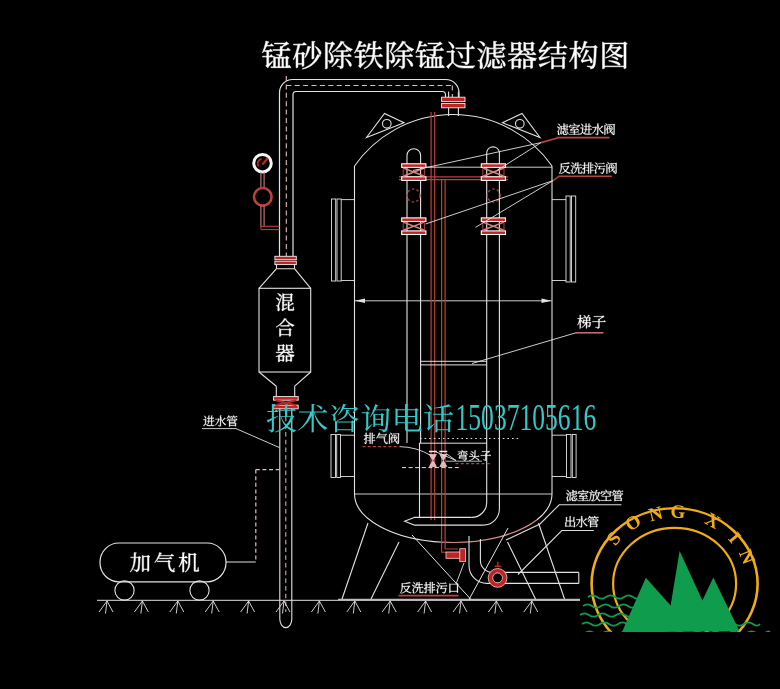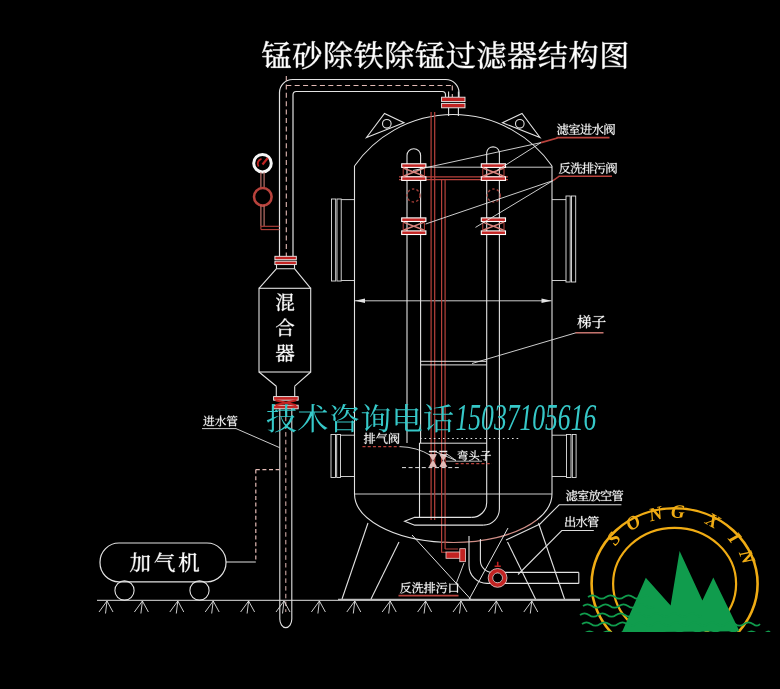--- a/index.html
+++ b/index.html
@@ -1,13 +1,13 @@
 <!DOCTYPE html>
 <html><head><meta charset="utf-8"><title>diagram</title>
-<style>html,body{margin:0;padding:0;background:#000;}#c{position:relative;width:780px;height:632px;background:#000;overflow:hidden;font-family:"Liberation Sans",sans-serif;font-style:italic;}</style>
+<style>html,body{margin:0;padding:0;background:#000;}#c{position:relative;width:780px;height:632px;background:#000;overflow:hidden;font-family:"Liberation Sans",sans-serif;}</style>
 </head><body>
 <div id="c">
 <svg width="780" height="689" viewBox="0 0 780 689" xmlns="http://www.w3.org/2000/svg">
 <defs>
         <path id="g0" d="M783 776 828 820 908 749Q903 743 893 742Q883 740 867 739Q827 715 772 687Q717 659 664 640H646Q673 658 702 683Q731 708 755 733Q780 758 794 776ZM826 776V746H432L423 776ZM718 653Q716 642 708 636Q700 630 684 628V410Q684 384 677 365Q671 345 650 334Q629 322 584 318Q583 333 579 344Q575 355 565 363Q555 370 538 375Q521 381 491 385V401Q491 401 505 400Q519 399 538 397Q557 396 574 395Q590 394 597 394Q609 394 613 398Q617 403 617 412V663ZM728 305V-32H676V305ZM602 305V-32H550V305ZM398 338 472 305H798L832 350L918 287Q913 279 903 275Q892 270 873 268V-32H809V276H461V-32H398V305ZM871 621Q871 621 886 610Q900 598 921 582Q942 565 958 549Q955 533 932 533H384L376 563H824ZM910 50Q910 50 922 38Q934 27 950 10Q966 -7 978 -22Q974 -38 952 -38H315L307 -9H874ZM326 756Q326 756 339 746Q352 736 370 721Q389 706 404 691Q401 675 379 675H126L141 704H283ZM164 33Q183 45 215 68Q247 91 286 120Q326 150 367 181L377 169Q362 150 336 118Q310 86 277 47Q244 8 207 -32ZM225 523 240 514V33L188 12L210 42Q223 24 224 6Q225 -12 220 -25Q215 -39 208 -45L138 21Q161 39 168 48Q174 57 174 69V523ZM316 396Q316 396 329 385Q342 374 360 358Q378 342 393 328Q389 312 367 312H37L29 341H275ZM293 580Q293 580 306 570Q319 559 336 544Q353 529 367 515Q363 499 341 499H96L88 529H253ZM213 793Q196 740 170 678Q144 615 110 556Q76 496 39 450L25 459Q44 495 62 545Q81 594 96 648Q112 702 124 753Q136 804 142 844L248 814Q247 806 239 800Q232 794 213 793Z"></path>
 <path id="g1" d="M757 826Q755 816 747 809Q739 802 720 800V281Q720 275 711 267Q702 260 690 254Q677 249 663 249H653V837ZM764 669Q831 632 872 595Q912 557 933 522Q953 488 957 460Q961 431 953 414Q945 397 928 394Q912 391 893 406Q886 448 863 494Q841 540 811 584Q781 628 752 661ZM941 354Q937 345 928 342Q919 339 899 341Q835 212 755 129Q674 46 573 -5Q472 -56 343 -89L337 -70Q423 -39 497 1Q570 40 632 94Q694 148 745 223Q797 297 838 398ZM623 647Q620 637 612 631Q603 625 587 625Q561 527 520 440Q479 353 427 293L411 301Q435 348 455 408Q475 468 491 536Q507 603 516 671ZM190 -19Q190 -23 176 -32Q161 -41 138 -41H127V410L158 460L202 441H190ZM315 441 350 481 431 419Q420 407 389 400V23Q389 20 380 15Q370 10 358 7Q346 3 334 3H325V441ZM355 100V71H162V100ZM358 441V412H165V441ZM256 724Q232 580 180 452Q127 324 43 220L28 231Q69 302 100 386Q131 471 152 561Q174 651 186 740H256ZM387 798Q387 798 402 787Q417 775 437 759Q458 742 474 726Q470 710 447 710H45L37 740H340Z"></path>
 <path id="g2" d="M440 524H739L779 574Q779 574 792 564Q805 554 823 539Q841 525 855 510Q851 495 830 495H447ZM363 361H815L861 421Q861 421 869 413Q878 406 892 395Q905 384 920 371Q934 359 947 347Q943 331 920 331H371ZM608 524H675V22Q675 -4 669 -25Q662 -46 641 -60Q620 -73 575 -78Q574 -63 571 -49Q567 -36 558 -28Q549 -19 531 -13Q514 -7 483 -3V13Q483 13 496 12Q509 11 528 9Q546 8 563 7Q580 6 587 6Q599 6 604 10Q608 15 608 25ZM752 262Q817 227 858 191Q898 154 919 122Q940 89 944 63Q948 37 941 20Q933 4 917 1Q902 -2 882 13Q873 50 848 94Q824 138 795 180Q766 222 740 254ZM82 778V812L161 778H149V-54Q149 -57 142 -63Q135 -69 123 -74Q110 -79 93 -79H82ZM113 778H339V749H113ZM285 778H274L318 821L400 742Q395 735 384 733Q373 731 356 730Q340 699 315 655Q291 611 266 567Q240 523 219 493Q267 455 296 414Q324 372 337 331Q349 290 349 252Q350 182 321 146Q293 110 222 107Q222 125 219 140Q215 156 210 162Q204 168 191 173Q178 178 162 179V194Q177 194 198 194Q219 194 228 194Q243 194 253 200Q278 215 278 269Q278 321 260 377Q242 434 193 490Q203 517 216 554Q229 591 242 632Q255 672 266 711Q277 749 285 778ZM459 264 555 224Q549 209 520 214Q501 175 467 133Q433 91 390 54Q348 16 300 -12L290 2Q329 37 362 81Q395 125 420 173Q445 221 459 264ZM656 785Q623 723 568 662Q514 602 447 551Q380 500 310 465L301 478Q348 509 394 552Q440 596 480 645Q520 695 550 745Q579 796 592 840L709 815Q707 807 698 803Q690 799 672 797Q703 746 752 704Q800 661 858 628Q916 596 977 572L975 558Q953 552 938 535Q922 518 917 497Q834 546 763 620Q692 694 656 785Z"></path>
 <path id="g3" d="M848 669Q848 669 857 662Q866 655 879 644Q893 633 908 620Q924 607 936 595Q932 579 910 579H490V609H801ZM751 826Q749 815 741 808Q733 801 715 798Q714 672 712 562Q709 452 695 357Q680 263 644 183Q608 104 540 38Q472 -28 360 -79L349 -62Q445 -6 503 62Q561 130 591 211Q622 292 632 388Q643 484 644 596Q645 707 645 837ZM590 740Q587 731 579 725Q570 720 553 719Q529 634 492 558Q454 483 406 431L392 440Q423 502 449 589Q475 675 488 765ZM707 352Q719 290 748 225Q776 159 832 99Q887 40 978 -7L976 -19Q950 -22 935 -35Q920 -47 915 -76Q855 -37 815 15Q775 67 750 124Q724 182 710 240Q696 297 689 347ZM880 422Q880 422 889 415Q897 408 911 397Q925 386 940 373Q955 361 967 349Q963 333 941 333H419L411 362H833ZM349 748Q349 748 363 738Q376 727 395 712Q413 696 427 681Q423 665 402 665H170L162 695H309ZM183 32Q203 44 239 68Q275 92 321 124Q366 156 413 190L422 178Q403 157 372 123Q341 89 302 48Q264 8 221 -34ZM243 522 258 512V30L206 11L229 41Q241 21 241 3Q241 -15 235 -27Q229 -40 222 -46L158 24Q180 41 186 49Q192 58 192 70V522ZM334 386Q334 386 348 375Q361 364 379 348Q397 332 412 317Q408 301 386 301H50L42 331H292ZM320 580Q320 580 334 570Q347 559 365 543Q382 527 397 513Q394 497 371 497H116L108 526H279ZM251 788Q231 733 198 669Q165 604 123 543Q81 483 34 437L20 446Q46 484 71 534Q96 584 118 640Q141 695 157 748Q174 801 183 844L288 808Q286 800 278 795Q270 789 251 788Z"></path>
 <path id="g4" d="M410 505Q466 477 499 447Q532 416 548 386Q564 356 565 331Q567 306 559 290Q550 274 536 271Q522 269 506 284Q498 312 485 350Q471 388 451 427Q430 465 400 495ZM808 820Q806 810 798 803Q789 796 771 794V160Q771 133 764 112Q756 90 732 77Q707 64 654 60Q651 75 645 88Q639 101 627 109Q614 118 590 125Q567 132 527 137V152Q527 152 546 151Q566 149 592 148Q619 146 643 145Q667 143 676 143Q692 143 697 149Q703 154 703 166V831ZM881 687Q881 687 889 680Q897 672 910 659Q922 646 936 632Q950 618 961 605Q957 589 935 589H336L328 618H835ZM230 151Q243 151 249 148Q256 145 265 136Q310 87 363 61Q416 35 485 26Q555 17 647 17Q730 17 804 18Q877 19 963 22V10Q939 5 927 -11Q914 -27 910 -51Q866 -51 820 -51Q774 -51 726 -51Q677 -51 625 -51Q532 -51 465 -36Q397 -22 347 13Q296 48 250 108Q240 119 232 119Q225 118 216 108Q205 93 183 66Q161 38 138 8Q114 -22 96 -47Q102 -62 89 -72L28 10Q53 27 84 51Q115 75 145 97Q175 120 198 135Q220 151 230 151ZM103 822Q163 794 199 763Q236 732 254 704Q272 676 276 652Q279 629 271 614Q264 600 249 597Q234 595 216 608Q207 640 186 678Q165 715 139 752Q114 788 91 815ZM257 136 192 111V474H41L35 503H177L217 556L306 482Q300 477 289 472Q278 466 257 463Z"></path>
 <path id="g5" d="M96 207Q105 207 109 210Q114 212 121 228Q127 239 132 249Q136 259 147 281Q157 303 176 346Q195 389 229 465Q262 540 315 659L333 653Q321 617 304 570Q287 523 270 473Q253 424 237 379Q221 335 209 302Q198 268 194 254Q187 231 183 208Q178 186 178 168Q179 146 187 121Q194 97 201 66Q207 36 205 -6Q204 -38 189 -57Q174 -76 147 -76Q134 -76 125 -63Q116 -50 114 -26Q122 26 122 68Q123 110 117 137Q112 164 101 172Q91 179 79 182Q67 185 51 186V207Q51 207 60 207Q69 207 80 207Q91 207 96 207ZM44 600Q99 592 133 575Q167 558 183 539Q200 519 203 501Q205 483 197 470Q190 457 174 454Q159 451 141 463Q135 486 117 510Q99 534 77 556Q55 577 34 591ZM109 832Q167 823 204 806Q240 788 259 768Q277 747 280 728Q284 709 277 695Q269 681 254 678Q239 674 220 685Q211 710 191 735Q172 761 147 784Q123 807 99 822ZM782 529Q782 529 796 520Q809 512 828 499Q847 486 861 475Q860 468 855 463Q849 458 839 457L431 410L420 438L746 475ZM904 614V585H367V614ZM847 785Q847 785 861 774Q875 762 894 746Q914 729 930 714Q926 698 903 698H612V727H801ZM654 279Q698 254 723 228Q748 201 759 176Q769 151 768 131Q767 111 759 99Q750 87 738 86Q726 85 713 99Q708 121 699 152Q690 182 677 214Q663 245 642 270ZM828 234Q877 202 904 170Q932 138 944 108Q956 79 956 55Q956 32 948 18Q939 4 927 2Q914 1 900 15Q895 42 884 79Q874 117 858 155Q842 194 816 225ZM475 217Q485 154 481 110Q478 65 466 37Q454 9 438 -6Q423 -20 407 -24Q391 -27 380 -21Q368 -15 366 -3Q363 10 374 27Q405 54 428 104Q452 154 459 218ZM621 230Q619 210 592 207V16Q592 7 598 4Q604 1 626 1H704Q732 1 752 1Q772 1 780 2Q787 3 791 5Q795 7 798 12Q804 21 810 48Q817 74 823 106H836L838 9Q854 4 860 -2Q865 -8 865 -17Q865 -31 852 -40Q839 -48 804 -52Q769 -56 702 -56H612Q577 -56 558 -50Q540 -45 534 -31Q528 -18 528 5V241ZM856 614 896 654 967 584Q961 580 952 578Q943 577 929 576Q914 561 891 541Q867 520 850 508L836 515Q840 526 846 545Q852 564 858 583Q864 602 867 614ZM664 558Q662 538 635 535V371Q635 361 641 358Q647 355 672 355H763Q794 355 817 355Q840 355 849 356Q857 357 861 358Q865 360 868 364Q874 372 880 393Q887 414 893 438H905L908 363Q925 358 930 352Q936 347 936 338Q936 324 922 315Q909 307 871 303Q834 300 760 300H660Q623 300 604 306Q585 311 579 324Q572 337 572 360V569ZM672 828Q671 818 662 811Q653 804 635 802V599H569V839ZM344 624V648L422 614H410V381Q410 324 405 263Q400 201 383 140Q367 78 332 22Q298 -35 238 -82L225 -70Q278 -6 303 68Q329 142 336 221Q344 301 344 380V614Z"></path>

